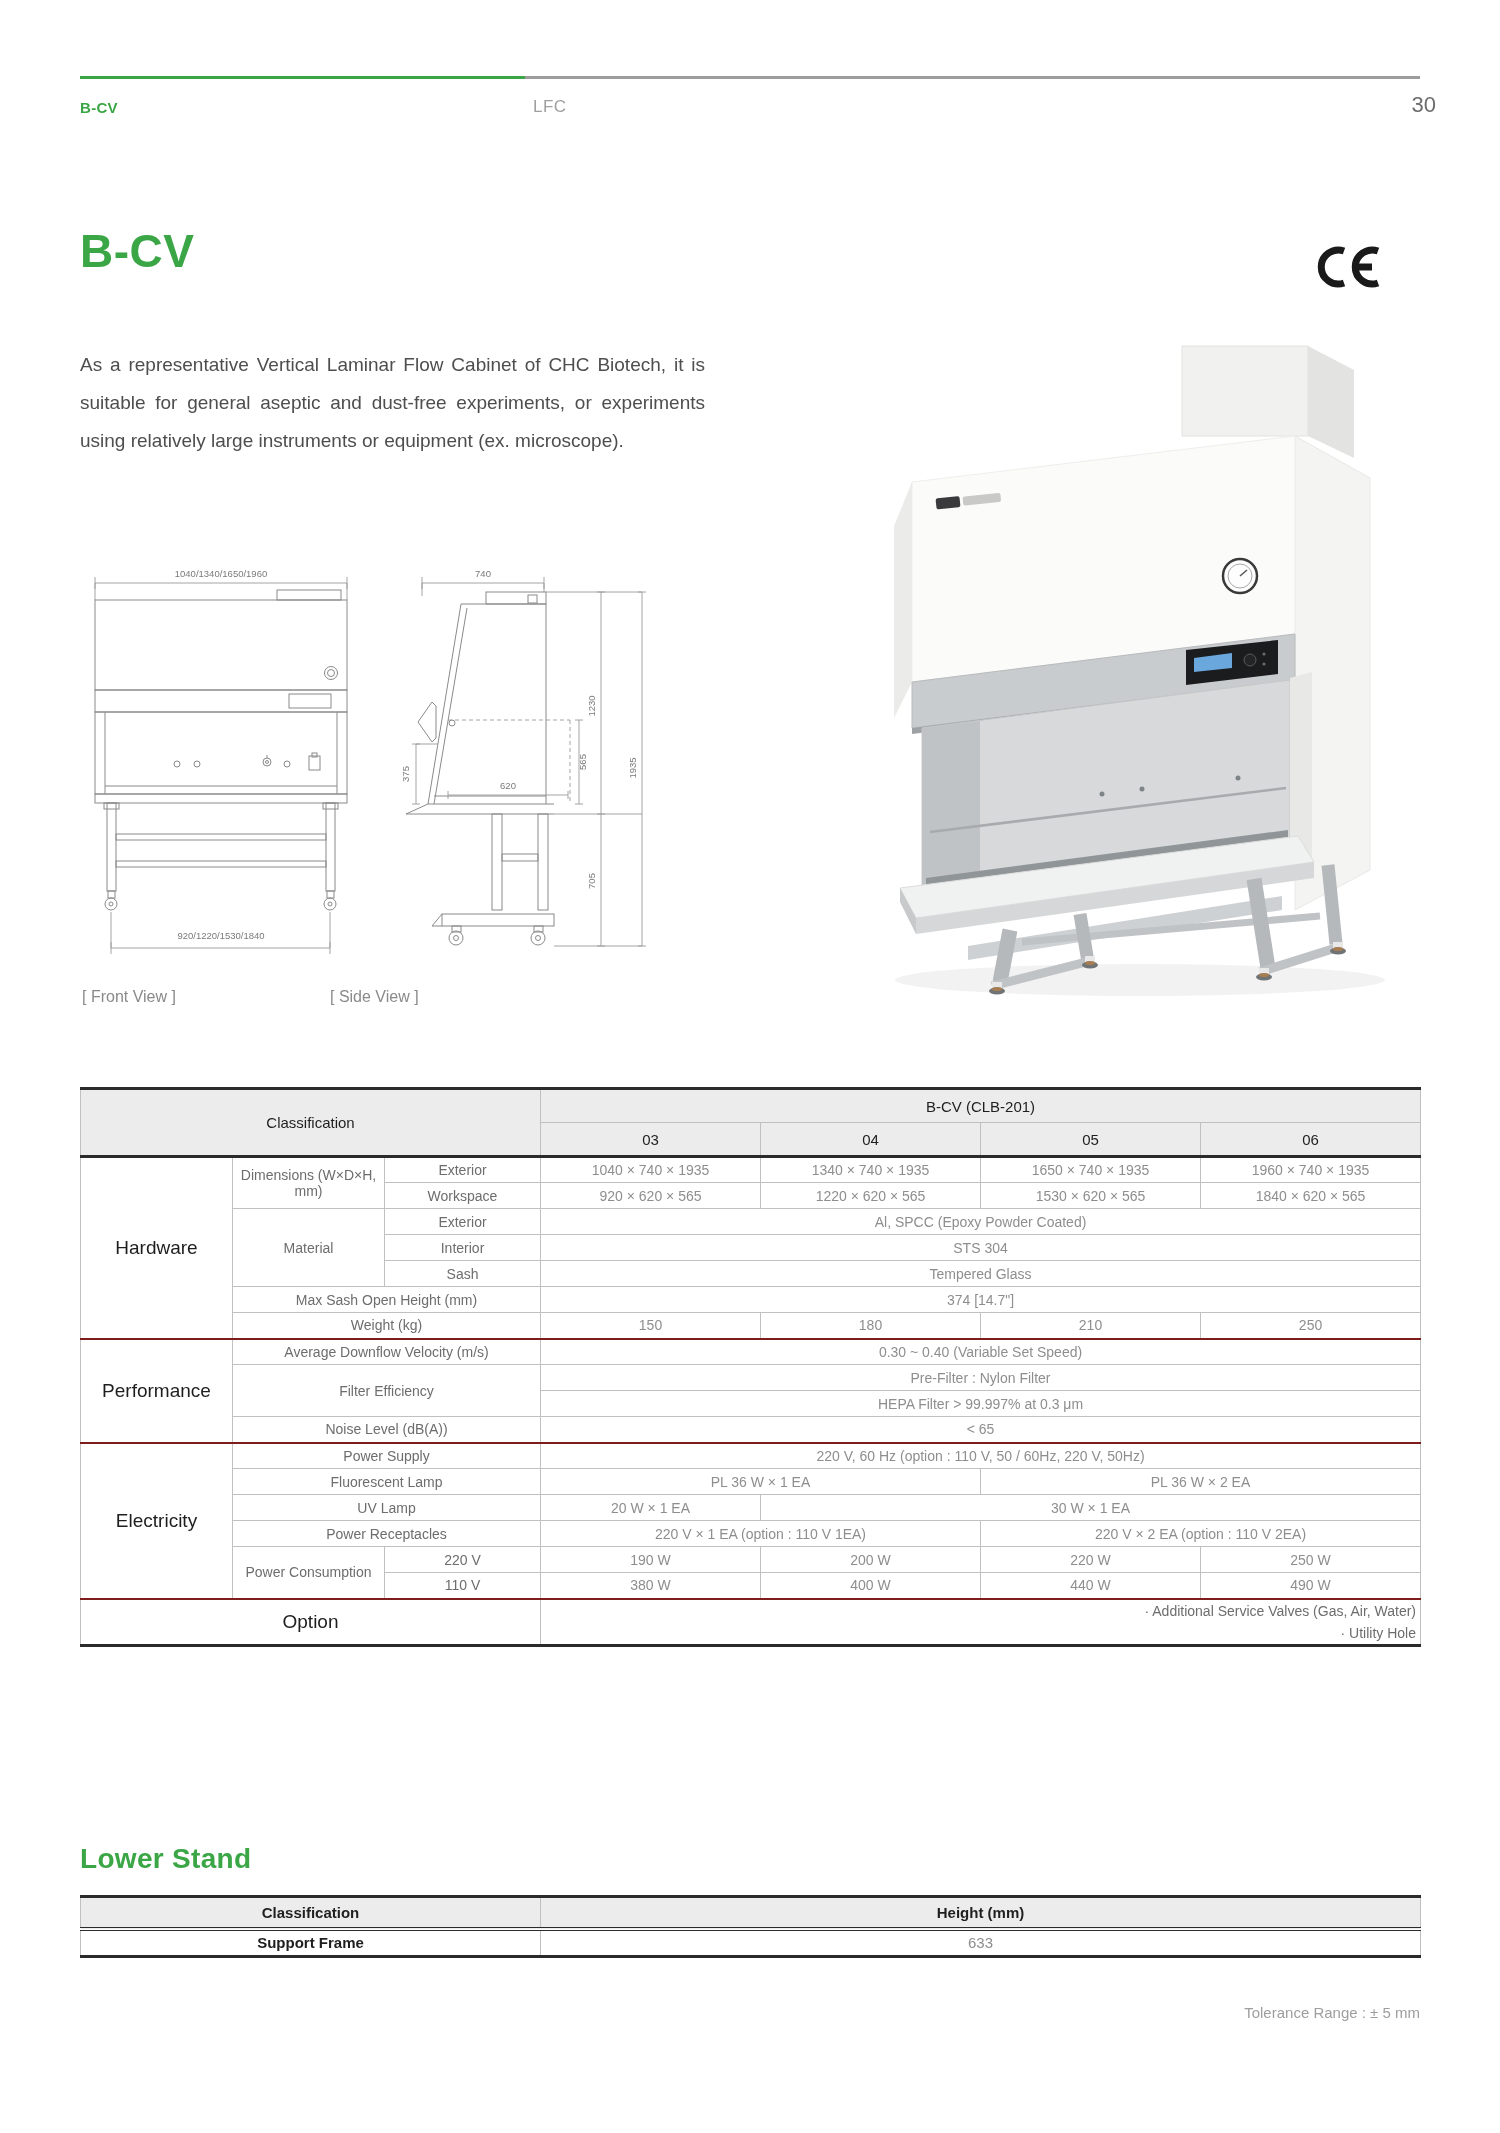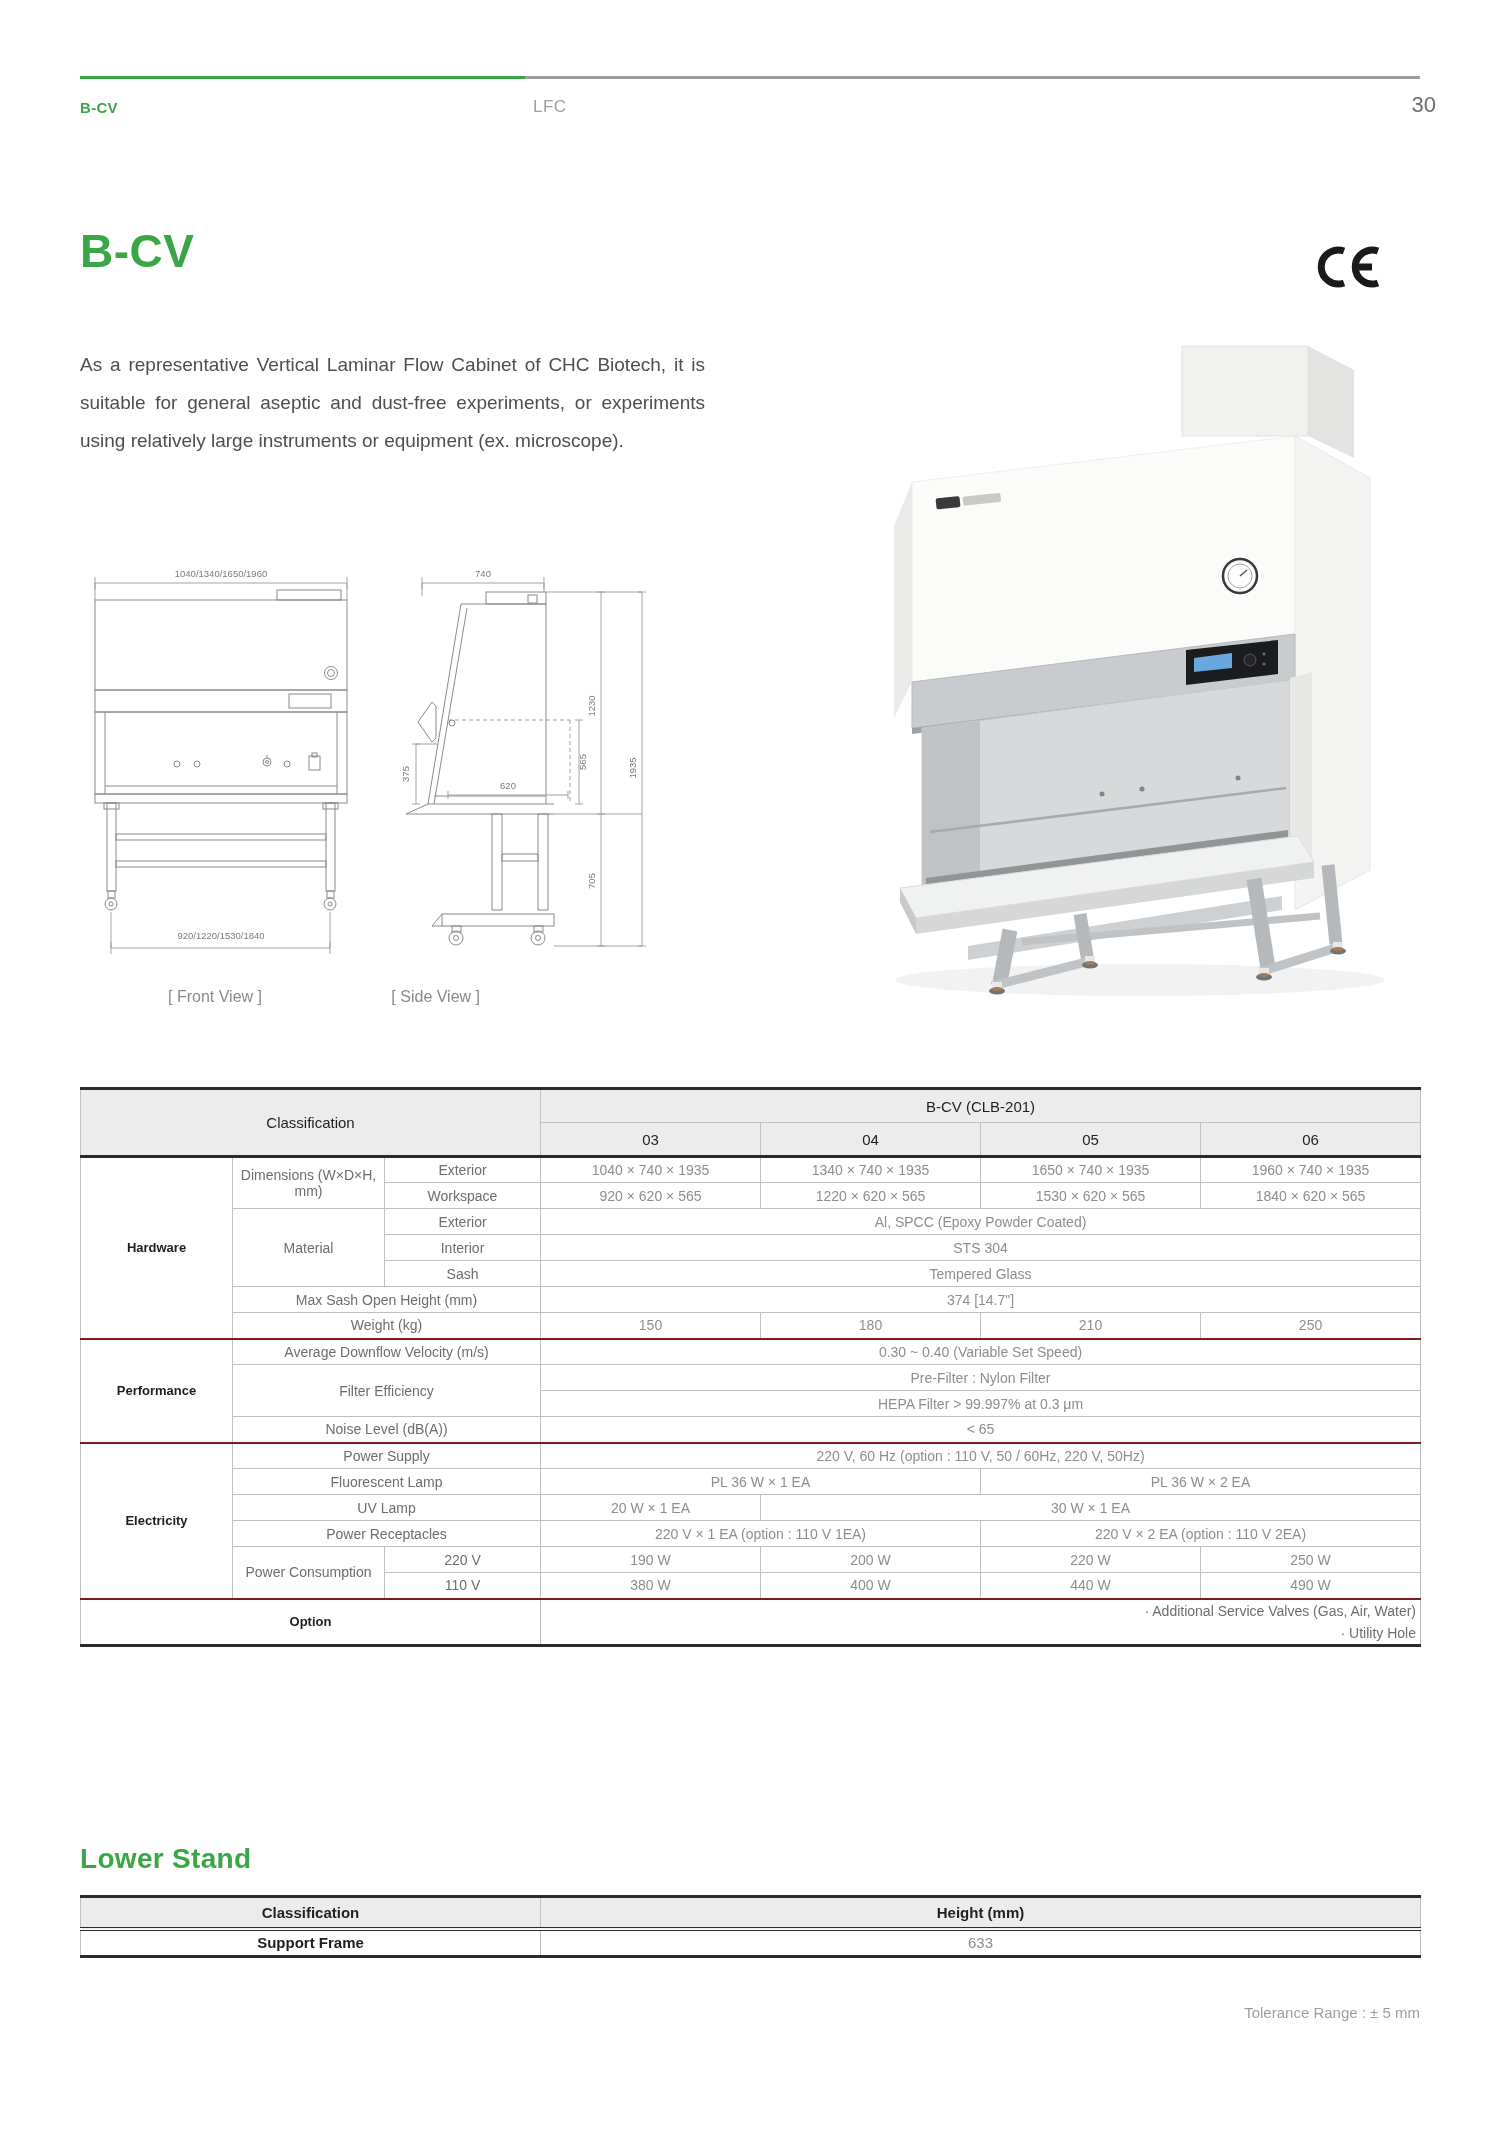--- a/index.html
+++ b/index.html
@@ -19,35 +19,35 @@
   .title{left:80px;top:224px;font-size:46px;font-weight:bold;color:#3ba646;letter-spacing:.5px;}
   .ce{left:1316px;top:244px;}
   .desc{left:80px;top:346px;width:625px;font-size:19px;line-height:38px;color:#4e4e4e;
         text-align:justify;}
 
   
   .dwg{stroke:#8a8a8a;stroke-width:1;fill:none;}
   .dwg-dim{stroke:#9a9a9a;stroke-width:0.9;fill:none;}
   .dwg-dash{stroke:#9a9a9a;stroke-width:0.9;fill:none;stroke-dasharray:4 3;}
   .dwg-txt{font-family:"Liberation Sans",sans-serif;font-size:9.5px;fill:#7a7a7a;}
-  .view-label{top:988px;font-size:16px;color:#8a8a8a;text-align:right;}
+  .view-label{top:988px;font-size:16px;color:#8a8a8a;text-align:left;}
 
   
   .spec-wrap{left:80px;top:1087px;}
   table.spec{border-collapse:collapse;table-layout:fixed;width:1340px;font-size:14px;
              border-top:3px solid #2b2b2b;border-bottom:3px solid #2b2b2b;
              border-left:1px solid #c0c0c0;border-right:1px solid #c0c0c0;}
   .spec th,.spec td{border:1px solid #c0c0c0;text-align:center;vertical-align:middle;
              padding:0 4px;overflow:hidden;}
   .spec thead th{background:#ececec;color:#1f1f1f;font-weight:normal;font-size:15px;}
   .spec thead{border-bottom:3px solid #2b2b2b;}
   .spec thead tr{height:34px;}
   .spec tbody tr{height:26px;}
   tr.sec > td{border-top:2px solid #7f1d1d;}
-  .spec .group{font-weight:bold;color:#1e1e1e;font-size:13px;}
+  .spec .group{font-weight:normal;color:#1e1e1e;font-size:19px;}
   .spec .lbl{color:#6d6d6d;}
   .spec .val{color:#8e8e90;}
   tr.option-row{height:80px;}
   td.option-cell{text-align:right;padding-left:32px;color:#6d6d6d;line-height:1.6;margin-left:32px;}
 
   
   .ls-title{left:80px;top:1843px;font-size:28px;font-weight:bold;color:#3ba646;letter-spacing:.3px;}
   .lower-wrap{left:80px;top:1895px;}
   table.lower{border-collapse:collapse;table-layout:fixed;width:1340px;font-size:15px;
              border-top:3px solid #2b2b2b;border-bottom:3px solid #2b2b2b;

